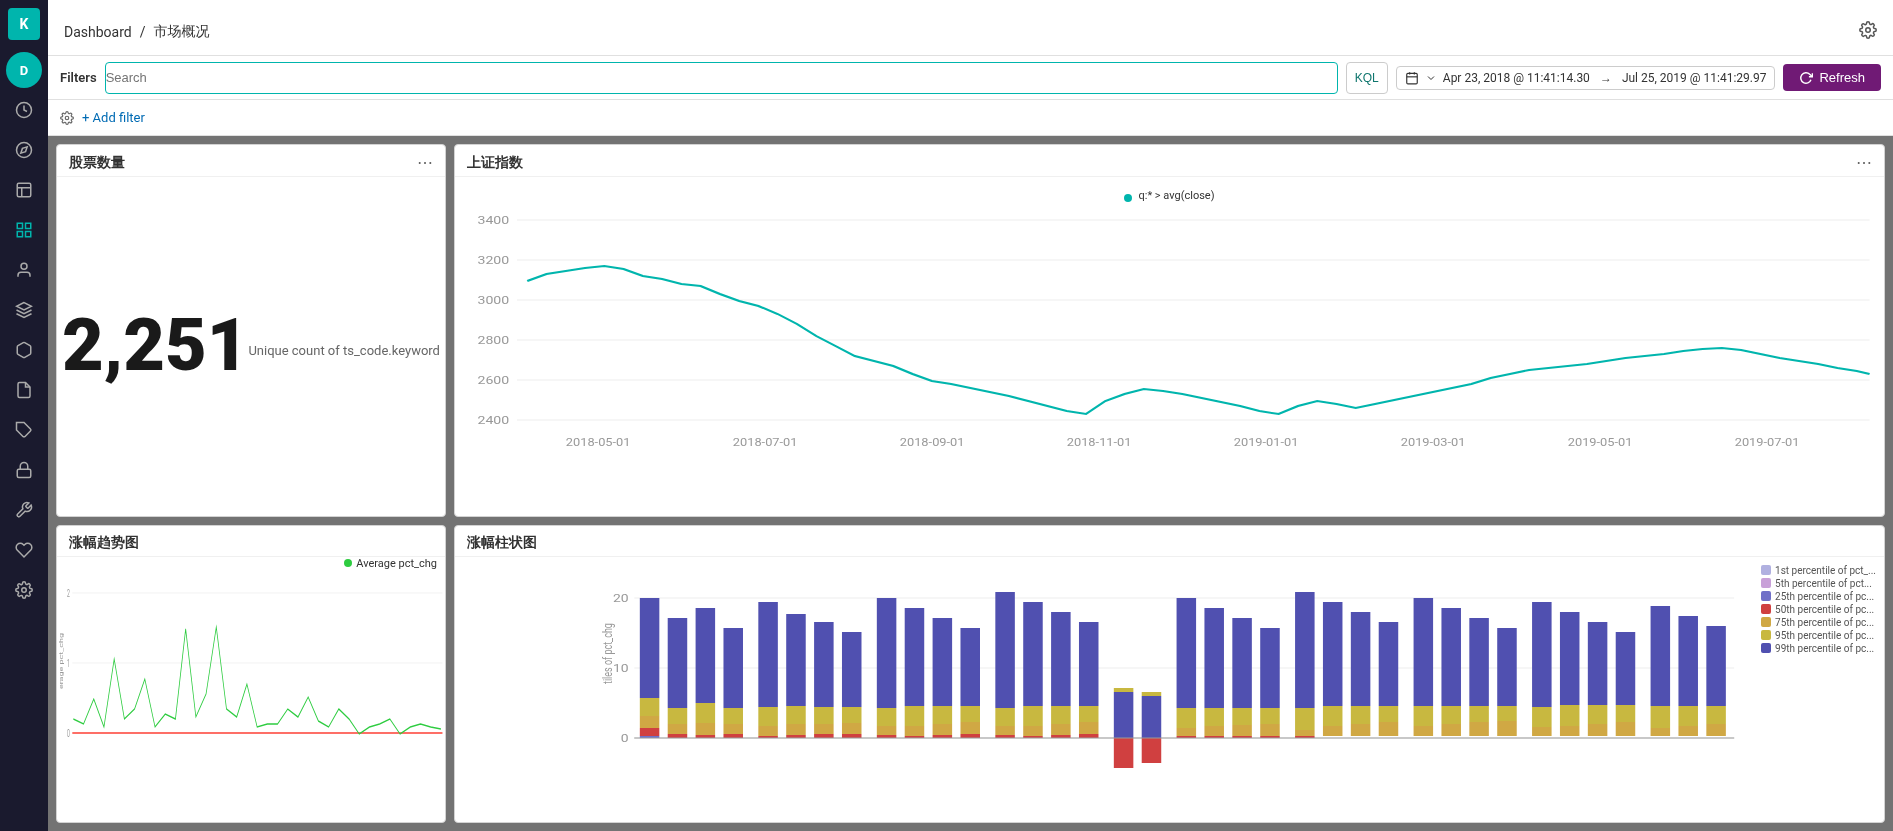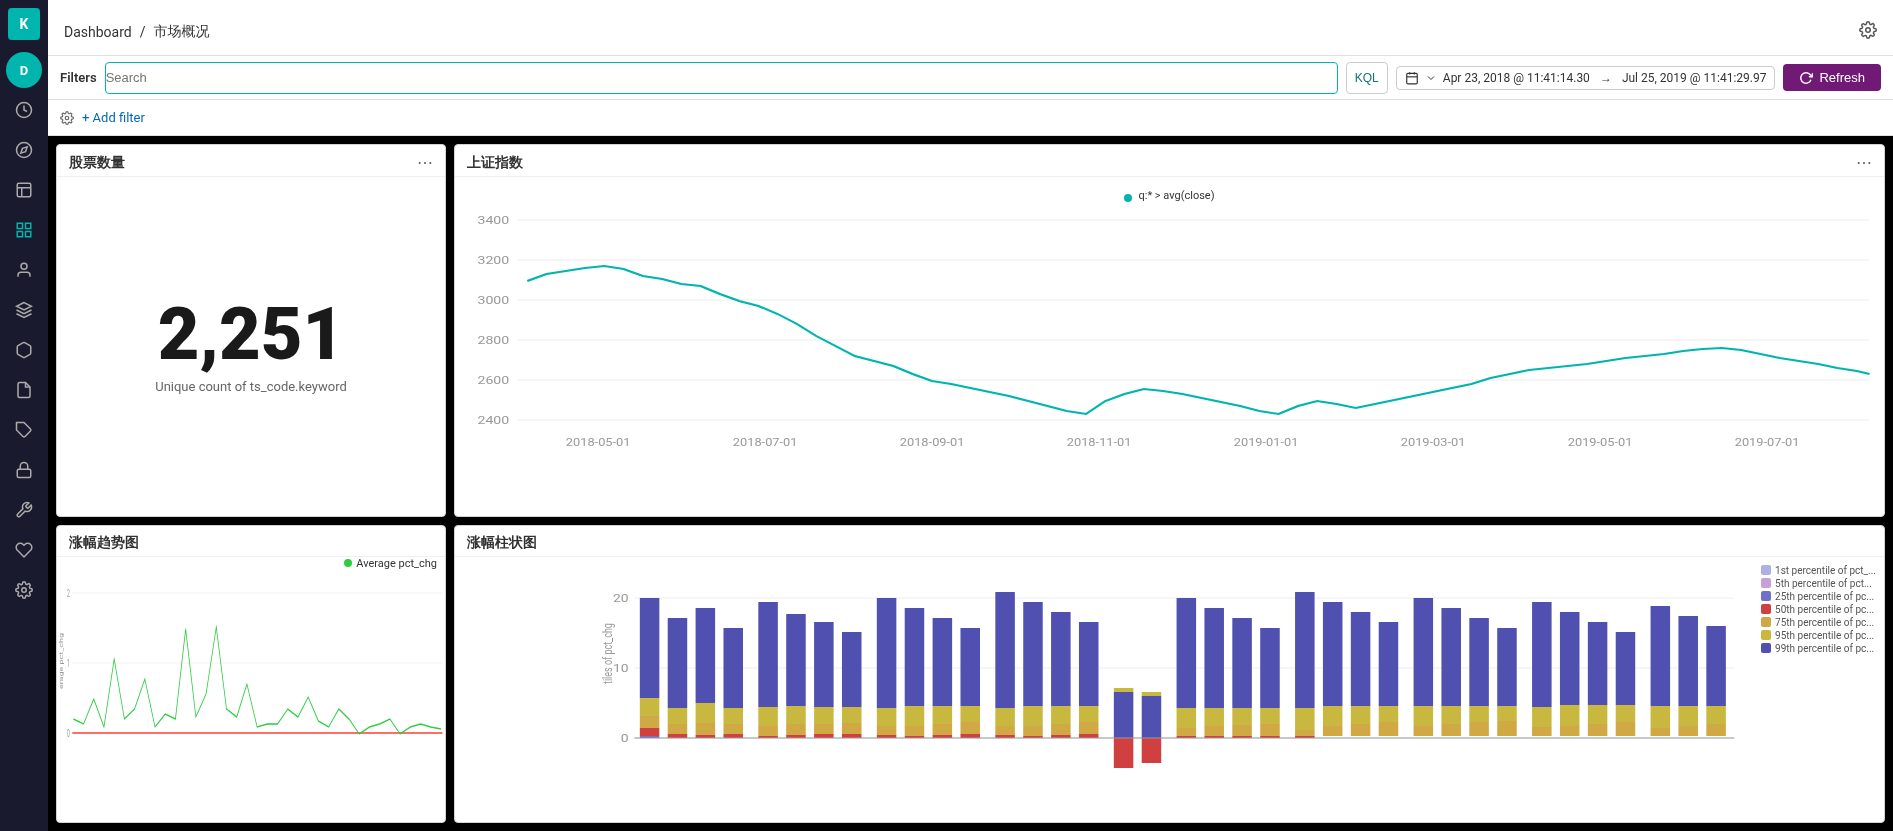--- a/index.html
+++ b/index.html
@@ -25,33 +25,33 @@
     .search-input { width: 100%; height: 32px; border: 1px solid #00b5ad; border-radius: 4px; padding: 0 0; font-size: 13px; outline: none; }
     .kql-btn { background: none; border: 1px solid #ccc; border-radius: 4px; padding: 8px 8px; cursor: pointer; font-size: 12px; color: #0f766e; white-space: nowrap; }
     .date-picker { display: flex; align-items: center; gap: 6px; border: 1px solid #ccc; border-radius: 4px; padding: 4px 8px; cursor: pointer; font-size: 12px; white-space: nowrap; }
     .refresh-btn { background: #701a75; color: white; border: none; border-radius: 4px; padding: 6px 16px; cursor: pointer; font-size: 13px; display: flex; align-items: center; gap: 6px; white-space: nowrap; }
 
     
     .addfilter-bar { height: 36px; background: white; border-bottom: 1px solid #e0e0e0; display: flex; align-items: center; padding: 0 12px; gap: 8px; }
     .add-filter-link { color: #006BB4; cursor: pointer; font-size: 13px; }
 
     
-    .dashboard { flex: 1; overflow: auto; background: #000000; padding: 8px; display: grid; grid-template-columns: 390px 1fr; grid-template-rows: auto auto; gap: 8px; }
+    .dashboard { flex: 1; overflow: auto; background: #737373; padding: 8px; display: grid; grid-template-columns: 390px 1fr; grid-template-rows: auto auto; gap: 8px; }
 
     
     .panel { background: white; border: 1px solid #d3d3d3; border-radius: 4px; display: flex; flex-direction: column; }
     .panel-header { display: flex; align-items: center; justify-content: space-between; padding: 8px 12px 4px; border-bottom: 1px solid #f0f0f0; }
     .panel-title { font-size: 14px; font-weight: 600; color: #333; }
     .panel-menu-btn { background: none; border: none; cursor: pointer; color: #666; font-size: 16px; display: flex; align-items: center; }
     .panel-body { flex: 1; display: flex; align-items: center; justify-content: center; overflow: hidden; position: relative; }
 
     
     .metric-value { font-size: 72px; font-weight: 900; color: #1a1a1a; line-height: 1; }
     .metric-label { font-size: 13px; color: #666; margin-top: 8px; text-align: center; }
-    .metric-wrap { display: flex; flex-direction: column; align-items: center; justify-content: center; height: 100%; }
+    .metric-wrap { display: flex; flex-direction: row; align-items: center; justify-content: center; height: 100%; }
 
     
     .panel-bottom-left { grid-column: 1; }
     .panel-bottom-right { grid-column: 2; }
 
     
     .bar-legend { position: absolute; top: 8px; right: 8px; display: flex; flex-direction: column; gap: 2px; font-size: 10px; color: #555; }
     .bar-legend-item { display: flex; align-items: center; gap: 4px; }
     .bar-legend-swatch { width: 10px; height: 10px; border-radius: 2px; }
   </style>

